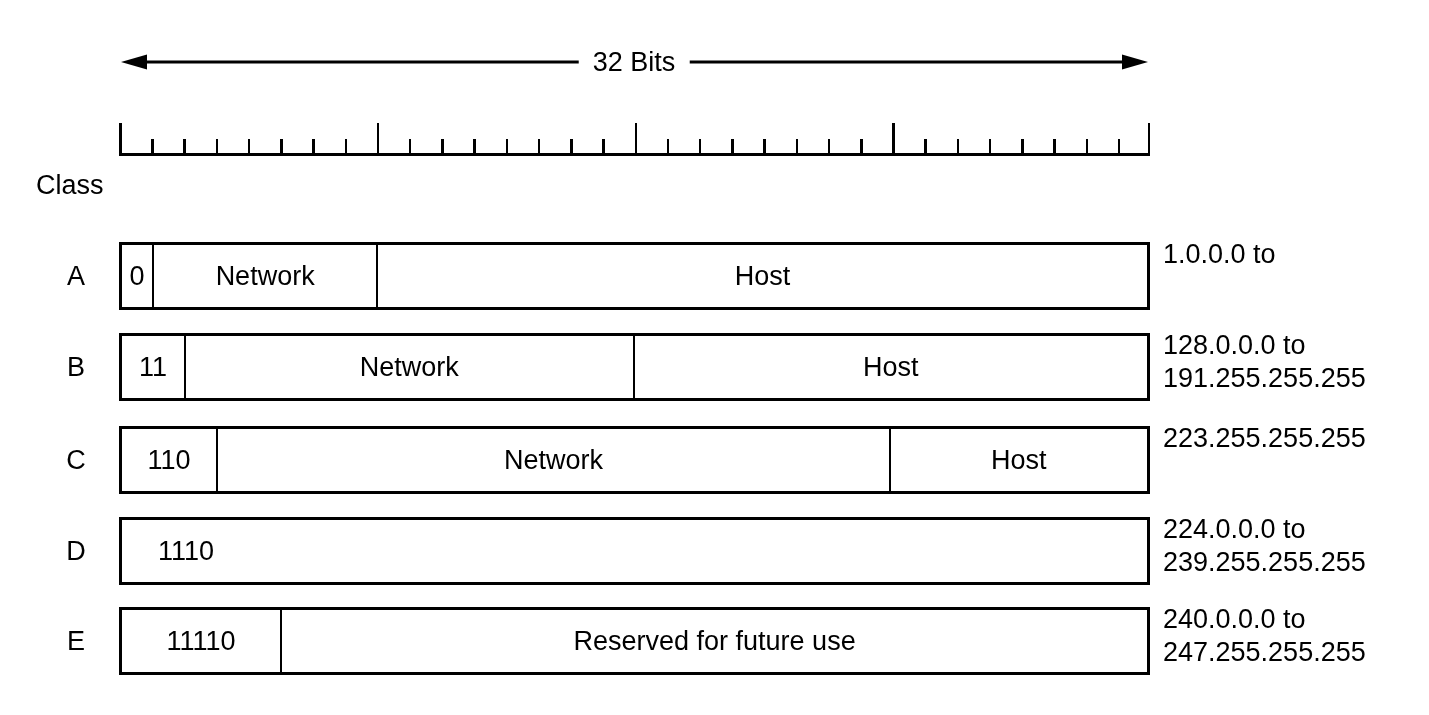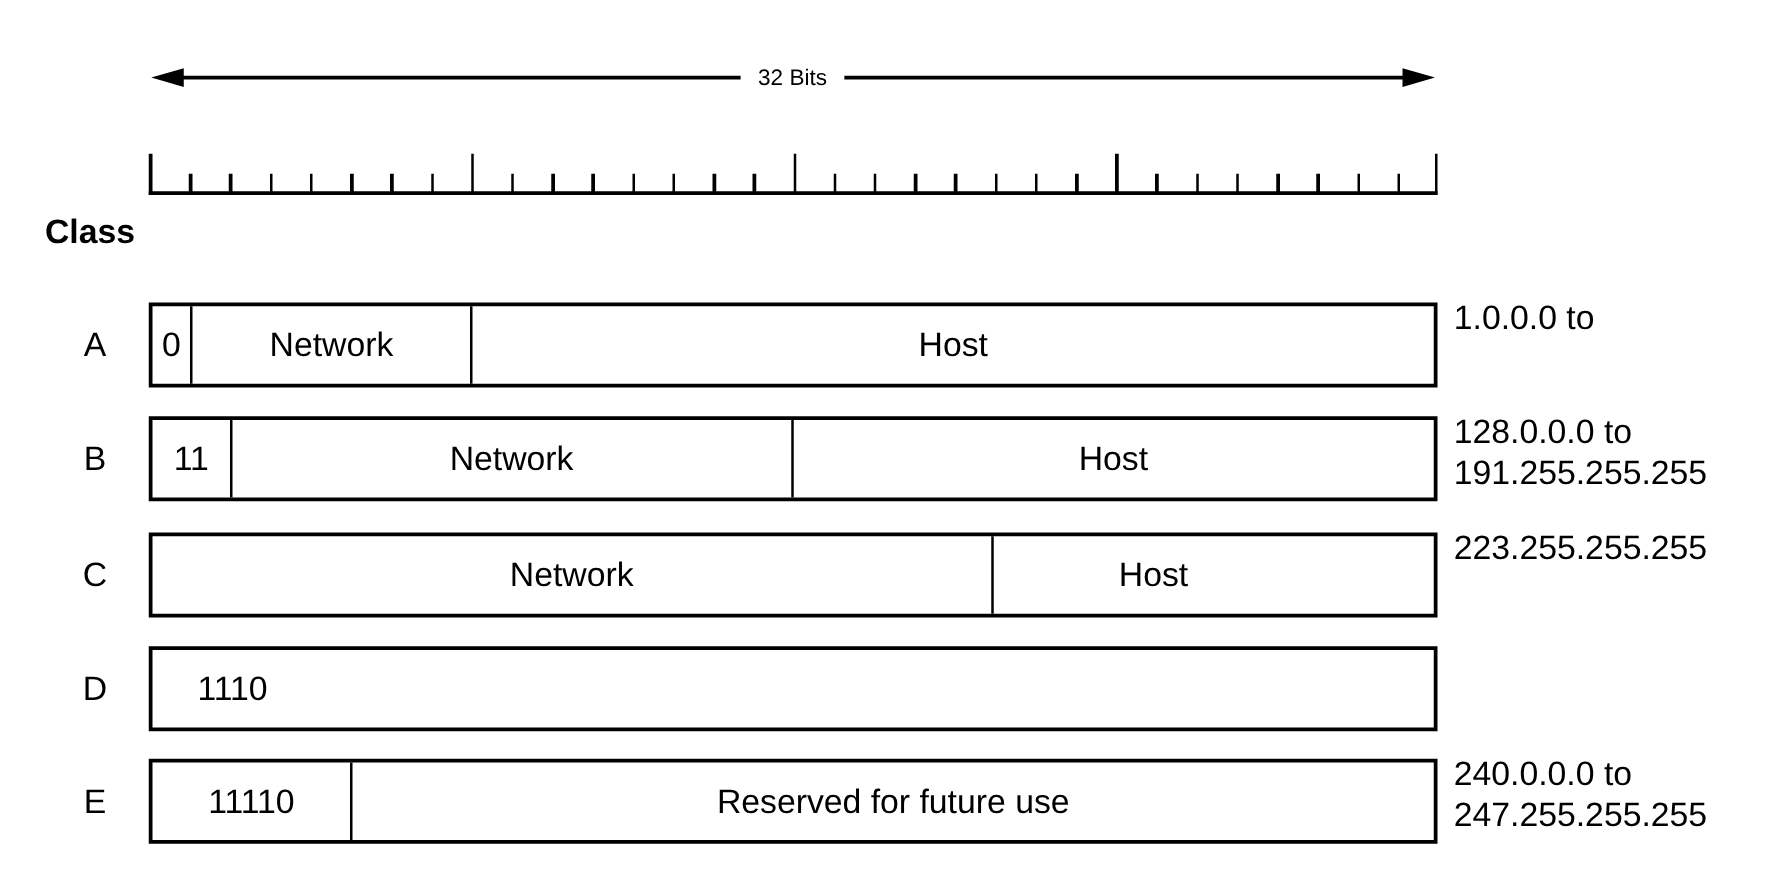--- a/index.html
+++ b/index.html
@@ -8,31 +8,31 @@
     width:1429px; height:715px; background:var(--bg);
     font-family:"Liberation Sans","DejaVu Sans",sans-serif;
     color:var(--fg); overflow:hidden;
   }
   .canvas { position:relative; width:1429px; height:715px; background:var(--bg); }
 
   
   .arrow-svg { position:absolute; left:0; top:0; }
   .bits-label {
     position:absolute; left:634px; top:45px; transform:translateX(-50%);
-    background:var(--bg); padding:0 14px; font-size:18px; line-height:34px;
+    background:var(--bg); padding:0 14px; font-size:27px; line-height:34px;
     white-space:nowrap;
   }
 
   
   .ruler { position:absolute; left:119px; top:123px; width:1031px; height:33px; }
   .ruler .baseline { position:absolute; left:0; bottom:0; width:100%; height:3px; background:var(--fg); }
   .ruler .tick { position:absolute; bottom:0; width:2.5px; height:17px; background:var(--fg); }
   .ruler .tick.major { height:33px; }
 
-  .class-label { position:absolute; left:36px; top:170px; font-size:27px;font-weight:bold; }
+  .class-label { position:absolute; left:36px; top:170px; font-size:27px; }
   .range-header {
     position:absolute; left:1163px; top:146px; width:215px;
     font-size:27px; line-height:34px;
   }
 
   
   .row { position:absolute; left:0; width:1429px; height:68px; }
   .letter {
     position:absolute; left:53px; top:0; width:46px; height:68px;
     line-height:68px; text-align:center; font-size:27px;
@@ -126,32 +126,37 @@
     </div>
     <div class="range">
       <div>128.0.0.0 to</div>
       <div>191.255.255.255</div>
     </div>
   </div>
 
   <div class="row row-c">
     <div class="letter">C</div>
     <div class="bar">
+      <div class="cell" style="width:9.375%">110</div>
       <div class="cell" style="width:65.625%">Network</div>
       <div class="cell" style="width:25%">Host</div>
     </div>
     <div class="range">
       <div>223.255.255.255</div>
     </div>
   </div>
 
   <div class="row row-d">
     <div class="letter">D</div>
     <div class="bar">
       <div class="cell" style="width:12.5%">1110</div>
+    </div>
+    <div class="range">
+      <div>224.0.0.0 to</div>
+      <div>239.255.255.255</div>
     </div>
   </div>
 
   <div class="row row-e">
     <div class="letter">E</div>
     <div class="bar">
       <div class="cell" style="width:15.625%">11110</div>
       <div class="cell" style="width:84.375%">Reserved for future use</div>
     </div>
     <div class="range">

